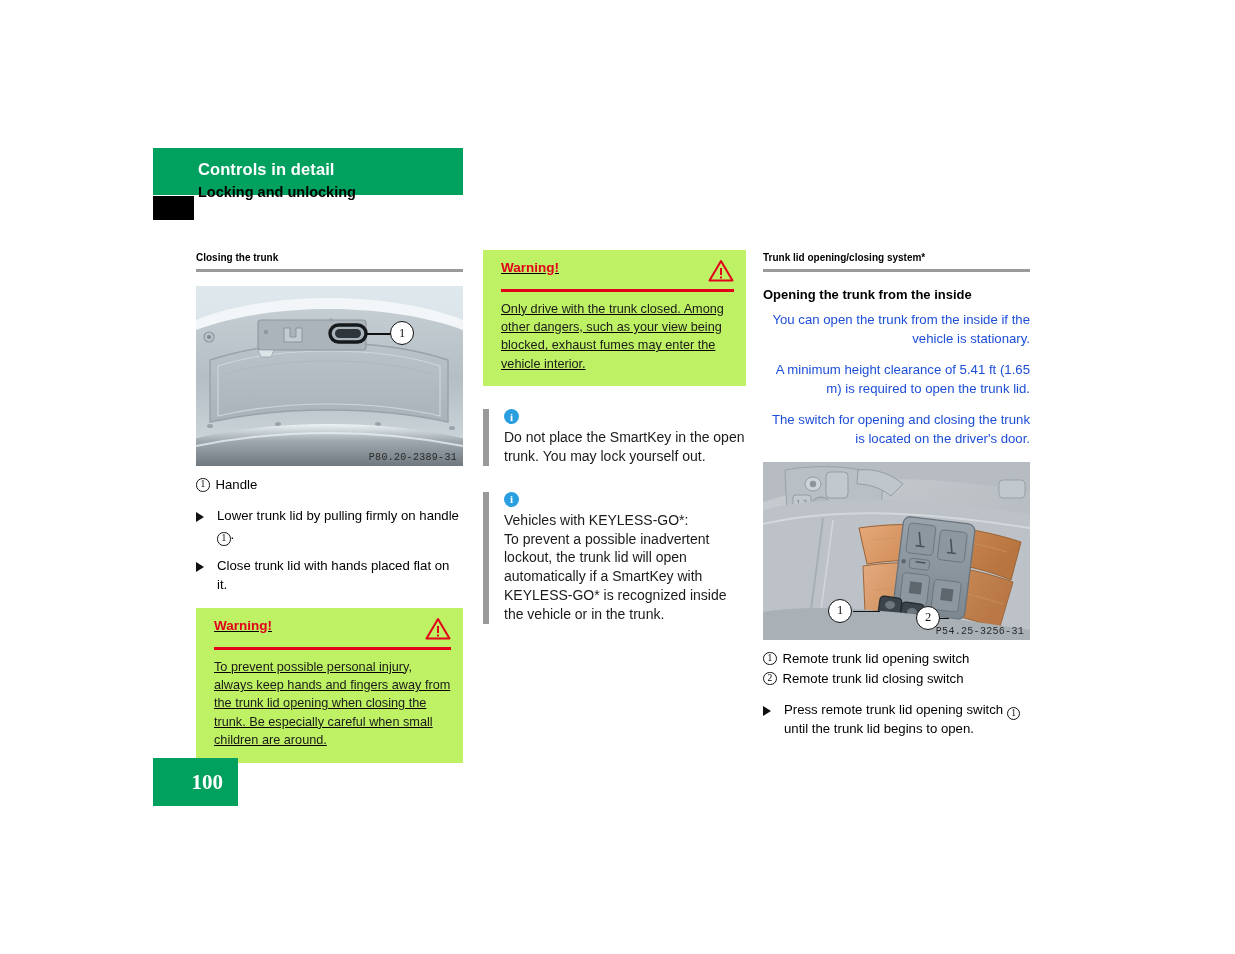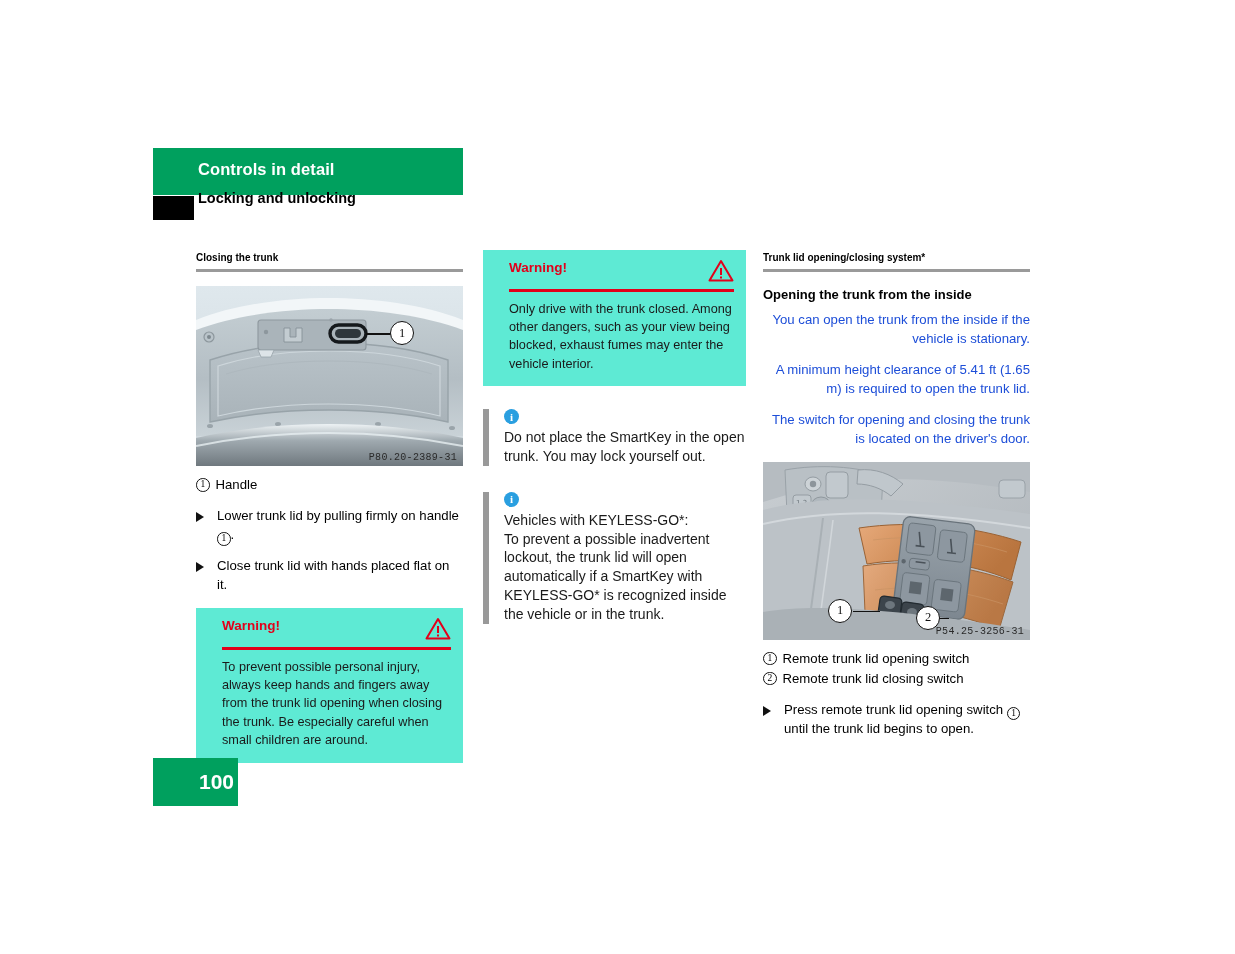--- a/index.html
+++ b/index.html
@@ -32,21 +32,21 @@
     letter-spacing: 0.1px;
   }
   .header-black-square {
     position: absolute;
     left: 153px; top: 196px;
     width: 41px; height: 24px;
     background: #000000;
   }
   .header-sub-label {
     position: absolute;
-    left: 198px; top: 190px;
+    left: 198px; top: 184px;
     font-size: 14.5px;
     font-weight: bold;
     color: #000000;
   }
   .header-underline {
     position: absolute;
     left: 153px; top: 222px;
     width: 310px; height: 2px;
     background: #ffffff;
   }
@@ -172,23 +172,24 @@
     border-top: 5.5px solid transparent;
     border-bottom: 5.5px solid transparent;
     margin-right: 13px;
     position: relative;
     top: 6px;
   }
   .step-text { flex: 1 1 auto; }
 
   
   .warn-box {
-    background: #5eead4;
-    padding: 9px 12px 13px 26px;
+    background: #bef264;
+    padding: 9px 12px 13px 18px;
     margin-top: 14px;
+    text-decoration: underline;
   }
   .warn-head {
     display: flex;
     align-items: flex-start;
     justify-content: space-between;
     padding-bottom: 7px;
   }
   .warn-title {
     color: #e2001a;
     font-size: 13.5px;
@@ -241,21 +242,22 @@
     position: absolute;
     left: 153px; top: 758px;
     width: 85px; height: 48px;
     background: #00a05e;
     color: #ffffff;
     font-size: 21px;
     font-weight: bold;
     display: flex;
     align-items: center;
     justify-content: flex-end;
-    padding-right: 4px;
+    padding-right: 15px;
+    font-family: Liberation Serif, serif;
   }
 </style>
 </head>
 <body>
 
 <div class="page">
 
   <div class="header-green">
     <div class="header-green-label">Controls in detail</div>
   </div>

